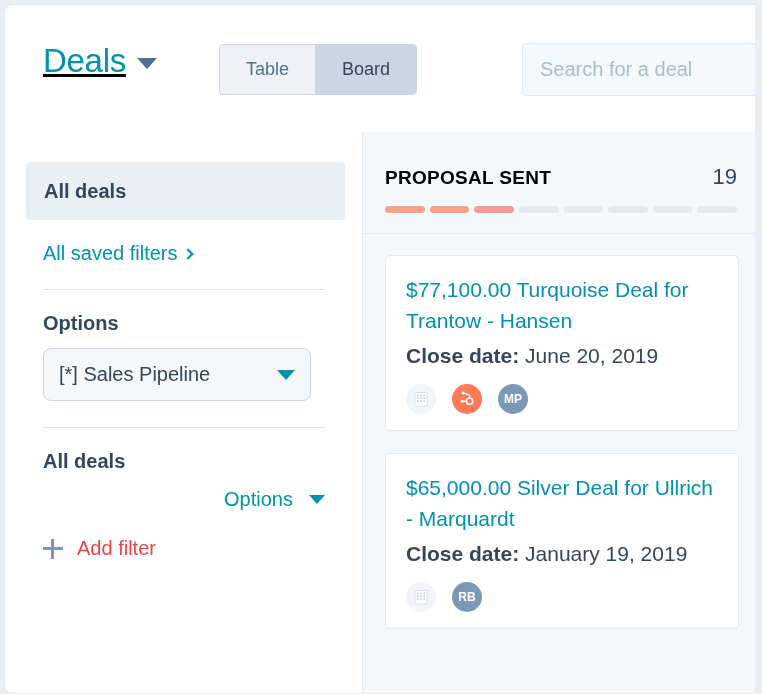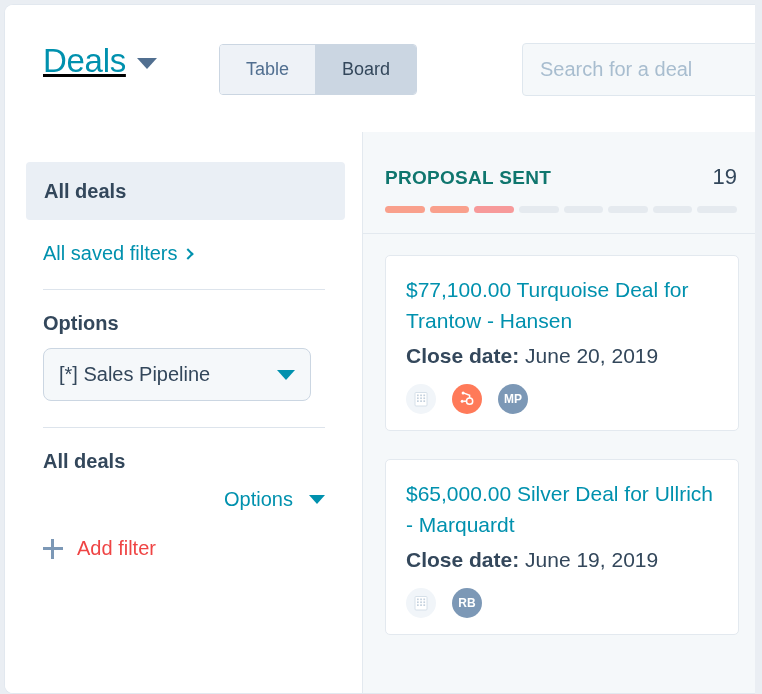--- a/index.html
+++ b/index.html
@@ -224,21 +224,21 @@
     padding: 32px 24px 0 22px;
     border-bottom: 1px solid #e3e9ef;
     padding-bottom: 20px;
   }
   .col-head-row {
     display: flex; align-items: baseline; justify-content: space-between;
   }
   .col-title {
     font-size: 19px;
     font-weight: bold;
-    color: #0f766e;
+    color: #000000;
     letter-spacing: 0.3px;
   }
   .col-count {
     font-size: 22px;
     color: #33475b;
   }
   .progress {
     display: flex; gap: 5px;
     margin-top: 16px;
   }
@@ -252,21 +252,21 @@
   .seg.filled.s3 { background: #f79a9a; }
 
   .cards {
     padding: 21px 22px 0 22px;
   }
   .card {
     background: #ffffff;
     border: 1px solid #e3e9ef;
     border-radius: 5px;
     padding: 18px 20px 16px 20px;
-    margin-bottom: 28px;
+    margin-bottom: 22px;
   }
   .card-title {
     font-size: 21px;
     color: #0091ae;
     line-height: 31px;
     cursor: pointer;
   }
   .card-date {
     margin-top: 5px;
     font-size: 21px;
@@ -410,21 +410,21 @@
                 </svg>
               </span>
               <span class="avatar initials">MP</span>
             </div>
           </div>
 
           <div class="card">
             <div class="card-title">$65,000.00 Silver Deal for Ullrich - Marquardt</div>
             <div class="card-date">
               <b>Close date:</b>
-              <span>June 19, 2019</span>
+              <span>January 19, 2019</span>
             </div>
             <div class="avatars">
               <span class="avatar company">
                 <svg width="18" height="18" viewBox="0 0 18 18">
                   <rect x="3" y="2.5" width="12" height="13.5" rx="1" fill="#ffffff" stroke="#d6e0e9" stroke-width="1"></rect>
                   <g fill="#c3d0dd">
                     <rect x="5" y="4.5" width="1.7" height="1.7"></rect>
                       <rect x="8.2" y="4.5" width="1.7" height="1.7"></rect>
                       <rect x="11.4" y="4.5" width="1.7" height="1.7"></rect>
                     <rect x="5" y="7.4" width="1.7" height="1.7"></rect>

